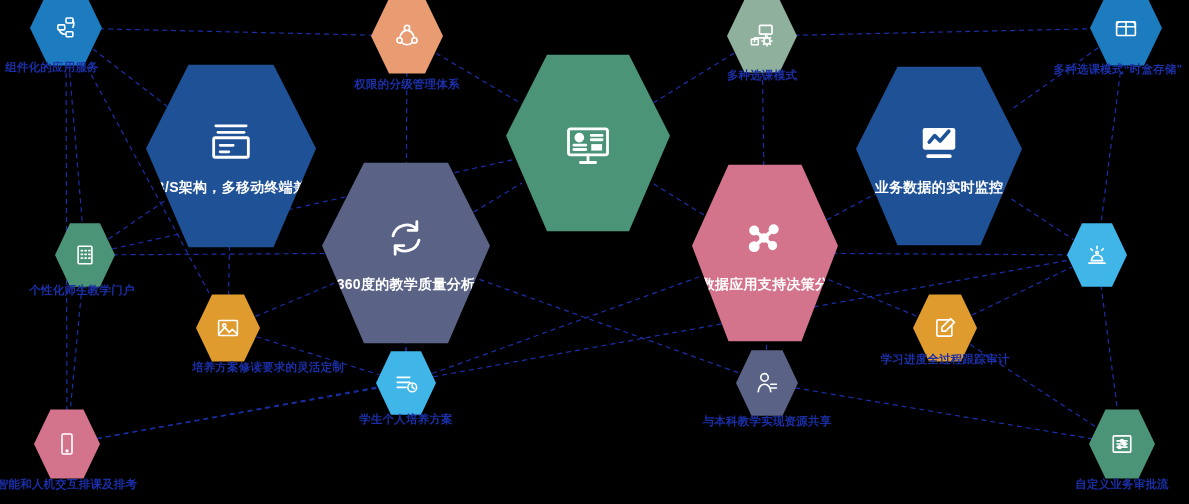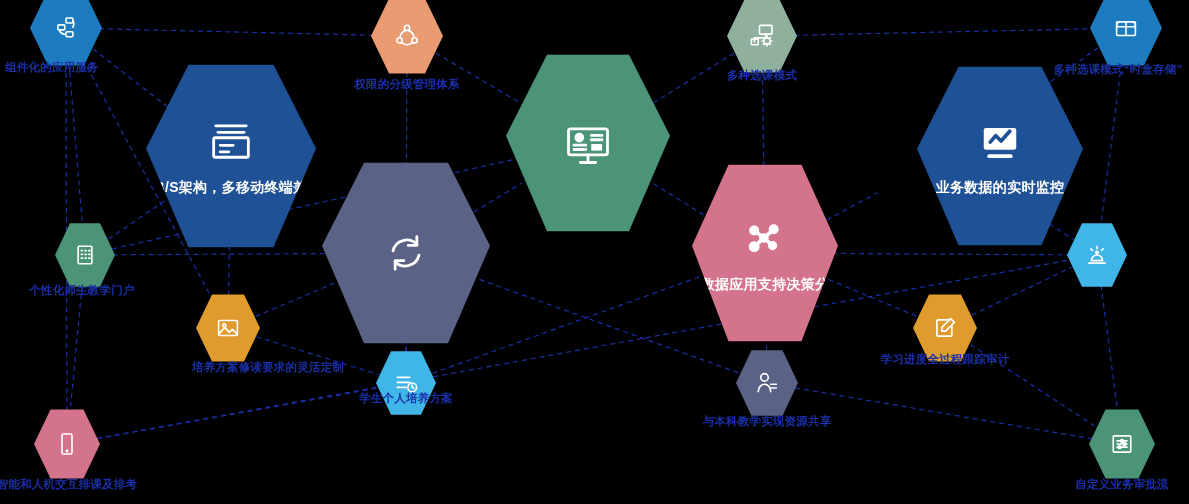--- a/index.html
+++ b/index.html
@@ -232,20 +232,21 @@
           <div class="big-label">纯B/S架构，多移动终端兼容</div>
         </div>
       </div>
       <div class="node" style="left: 406px; top: 253px; width: 168px; height: 184px;">
         <div class="hex big" style="width: 168px; height: 184px; background: rgb(90, 99, 134);">
           <span class="hex-icon"><svg width="52" height="52" viewBox="0 0 48 48" fill="none" stroke="white" stroke-width="2.6" stroke-linecap="round" stroke-linejoin="round">
               <path d="M12 22a13 13 0 0 1 22-6"></path>
               <path d="M36 26a13 13 0 0 1-22 6"></path>
               <path d="M34 9v8h-8M14 39v-8h8"></path>
             </svg></span>
+          <div class="big-label">360度的教学质量分析</div>
         </div>
       </div>
       <div class="node" style="left: 588px; top: 143px; width: 164px; height: 180px;">
         <div class="hex big" style="width: 164px; height: 180px; background: rgb(75, 148, 120);">
           <span class="hex-icon"><svg width="52" height="52" viewBox="0 0 48 48" fill="none" stroke="white" stroke-width="2.6" stroke-linecap="round" stroke-linejoin="round">
               <rect x="6" y="11" width="36" height="24" rx="2"></rect>
               <circle cx="16" cy="19" r="3.2" fill="white"></circle>
               <path d="M11 26h11M11 30h11M27 17h10M27 21h10"></path>
               <rect x="27" y="25" width="10" height="6" fill="white" stroke="none"></rect>
               <path d="M24 35v5M17 42h14"></path>
@@ -258,35 +259,35 @@
               <circle cx="14" cy="17" r="4.6" fill="white" stroke="none"></circle>
               <circle cx="32" cy="16" r="4.6" fill="white" stroke="none"></circle>
               <circle cx="14" cy="32" r="5" fill="white" stroke="none"></circle>
               <circle cx="31" cy="31" r="4.2" fill="white" stroke="none"></circle>
               <circle cx="23" cy="24" r="4.4" fill="white" stroke="none"></circle>
               <path d="M14 17l9 7M32 16l-9 8M14 32l9-8M31 31l-8-7" stroke-width="3.4"></path>
             </svg></span>
           <div class="big-label">大数据应用支持决策分析</div>
         </div>
       </div>
-      <div class="node" style="left: 1000px; top: 156px; width: 166px; height: 182px;">
+      <div class="node" style="left: 939px; top: 156px; width: 166px; height: 182px;">
         <div class="hex big" style="width: 166px; height: 182px; background: rgb(31, 81, 150);">
           <span class="hex-icon"><svg width="52" height="52" viewBox="0 0 48 48" fill="none" stroke="white" stroke-width="2.6" stroke-linecap="round" stroke-linejoin="round">
               <rect x="9" y="12" width="30" height="20" rx="2" fill="white" stroke="none"></rect>
               <path d="M15 25l5-6 5 5 8-9" stroke="#1f5196" stroke-width="3.4"></path>
               <path d="M14 38h20" stroke-width="3.4"></path>
             </svg></span>
           <div class="big-label">业务数据的实时监控</div>
         </div>
       </div>
     </div>
 <div class="ext-label" style="left: 52px; top: 60px;">组件化的应用服务</div>
     <div class="ext-label" style="left: 407px; top: 68px; margin-top: 9px;">权限的分级管理体系</div>
     <div class="ext-label" style="left: 762px; top: 68px;">多种选课模式</div>
     <div class="ext-label" style="left: 1118px; top: 62px;">多种选课模式“时盒存储”</div>
     <div class="ext-label" style="left: 82px; top: 283px;">个性化师生教学门户</div>
     <div class="ext-label" style="left: 228px; top: 360px; margin-left: 40px;">培养方案修读要求的灵活定制</div>
     <div class="ext-label" style="left: 945px; top: 352px;">学习进度全过程跟踪审计</div>
     <div class="ext-label" style="left: 67px; top: 477px;">智能和人机交互排课及排考</div>
-    <div class="ext-label" style="left: 406px; top: 391px;">学生个人培养方案</div>
+    <div class="ext-label" style="left: 406px; top: 412px;">学生个人培养方案</div>
     <div class="ext-label" style="left: 767px; top: 414px;">与本科教学实现资源共享</div>
     <div class="ext-label" style="left: 1122px; top: 477px;">自定义业务审批流</div>
   </div>
 
 </body></html>

